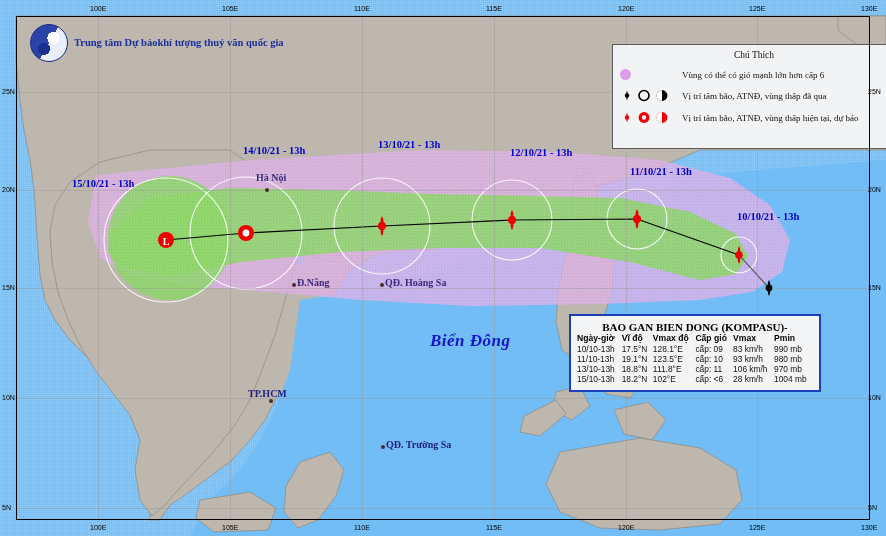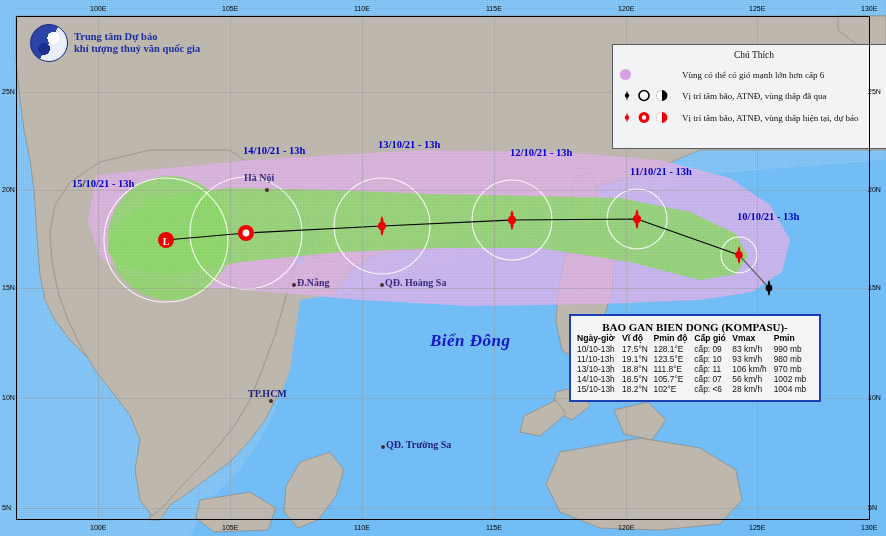--- a/index.html
+++ b/index.html
@@ -33,21 +33,21 @@
   .sealabel{color:#1414c8;font-size:17px;font-style:italic;letter-spacing:.5px;}
   .citydot{position:absolute;width:4px;height:4px;border-radius:50%;background:#4a2a2a;}
 
   
   #logo{position:absolute;left:30px;top:24px;display:flex;align-items:center;gap:6px;}
   #logo .mark{width:36px;height:36px;border-radius:50%;border:1px solid #1a2a8a;
     background:
       radial-gradient(circle at 62% 36%,#ffffff 0 6px,rgba(0,0,0,0) 6px),
       radial-gradient(circle at 36% 66%,#1b2f8f 0 6px,rgba(0,0,0,0) 6px),
       conic-gradient(from 210deg,#2c43a8 0 50%,#e9eefc 50% 100%);}
-  #logo .txt{display:flex;flex-direction:column;line-height:1.15;}
+  #logo .txt{display:flex;flex-direction:row;line-height:1.15;}
   #logo .txt span{color:#1d2fa0;font-size:10.5px;font-weight:bold;font-family:"Liberation Serif",serif;}
 
   
   #legend{position:absolute;left:612px;top:44px;width:284px;
     background:#f2f3f5;border:1px solid #5a5a5a;padding:5px 7px 15px 7px;box-sizing:border-box;}
   #legend .ttl{text-align:center;font-size:9.5px;color:#111;margin-bottom:3px;font-family:"Liberation Serif",serif;}
   #legend .row{display:flex;align-items:center;gap:6px;margin:9px 0;}
   #legend .row .sym{width:56px;display:flex;align-items:center;gap:3px;justify-content:flex-start;}
   #legend .row .lab{font-size:9px;color:#111;white-space:nowrap;font-family:"Liberation Serif",serif;}
   .swatch{width:11px;height:11px;border-radius:50%;display:inline-block;}
@@ -227,21 +227,21 @@
     <div class="maplabel tracklabel" style="left:72px;top:178px">15/10/21 - 13h</div>
     <div class="maplabel tracklabel" style="left:243px;top:145px">14/10/21 - 13h</div>
     <div class="maplabel tracklabel" style="left:378px;top:139px">13/10/21 - 13h</div>
     <div class="maplabel tracklabel" style="left:510px;top:147px">12/10/21 - 13h</div>
     <div class="maplabel tracklabel" style="left:630px;top:166px">11/10/21 - 13h</div>
     <div class="maplabel tracklabel" style="left:737px;top:211px">10/10/21 - 13h</div>
   </div>
 
   <div>
     <div class="citydot" style="left:265px;top:188px"></div>
-    <div class="maplabel citylabel purple" style="left:244px;top:172px">Hà Nội</div>
+    <div class="maplabel citylabel purple" style="left:256px;top:172px">Hà Nội</div>
 
     <div class="citydot" style="left:292px;top:283px"></div>
     <div class="maplabel citylabel purple" style="left:297px;top:277px">Đ.Nẵng</div>
 
     <div class="citydot" style="left:380px;top:283px"></div>
     <div class="maplabel citylabel purple" style="left:385px;top:277px">QĐ. Hoàng Sa</div>
 
     <div class="citydot" style="left:269px;top:399px"></div>
     <div class="maplabel citylabel" style="left:248px;top:388px">TP.HCM</div>
 
@@ -310,21 +310,21 @@
     </div>
   </div>
 
   <div id="infobox">
     <div class="h1">BAO GAN BIEN DONG (KOMPASU)-</div>
     <table>
       <thead>
           <tr id="thead-row">
             <th>Ngày-giờ</th>
             <th>Vĩ độ</th>
-            <th>Pmin độ</th>
+            <th>Vmax độ</th>
             <th>Cấp gió</th>
             <th>Vmax</th>
             <th>Pmin</th>
           </tr>
         </thead>
       <tbody id="tbody-rows">
           <tr>
             <td>10/10-13h</td>
             <td>17.5°N</td>
             <td>128.1°E</td>
@@ -342,28 +342,20 @@
           </tr>
           <tr>
             <td>13/10-13h</td>
             <td>18.8°N</td>
             <td>111.8°E</td>
             <td>cấp: 11</td>
             <td>106 km/h</td>
             <td>970 mb</td>
           </tr>
           <tr>
-            <td>14/10-13h</td>
-            <td>18.5°N</td>
-            <td>105.7°E</td>
-            <td>cấp: 07</td>
-            <td>56 km/h</td>
-            <td>1002 mb</td>
-          </tr>
-          <tr>
             <td>15/10-13h</td>
             <td>18.2°N</td>
             <td>102°E</td>
             <td>cấp: &lt;6</td>
             <td>28 km/h</td>
             <td>1004 mb</td>
           </tr>
         </tbody>
     </table>
   </div>

